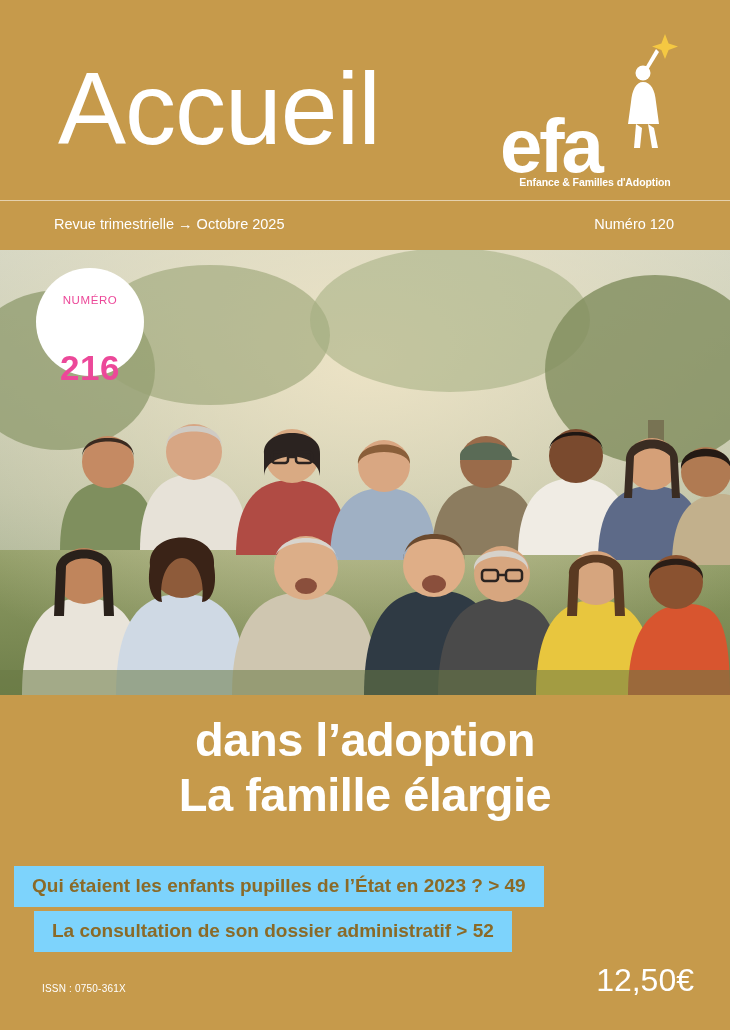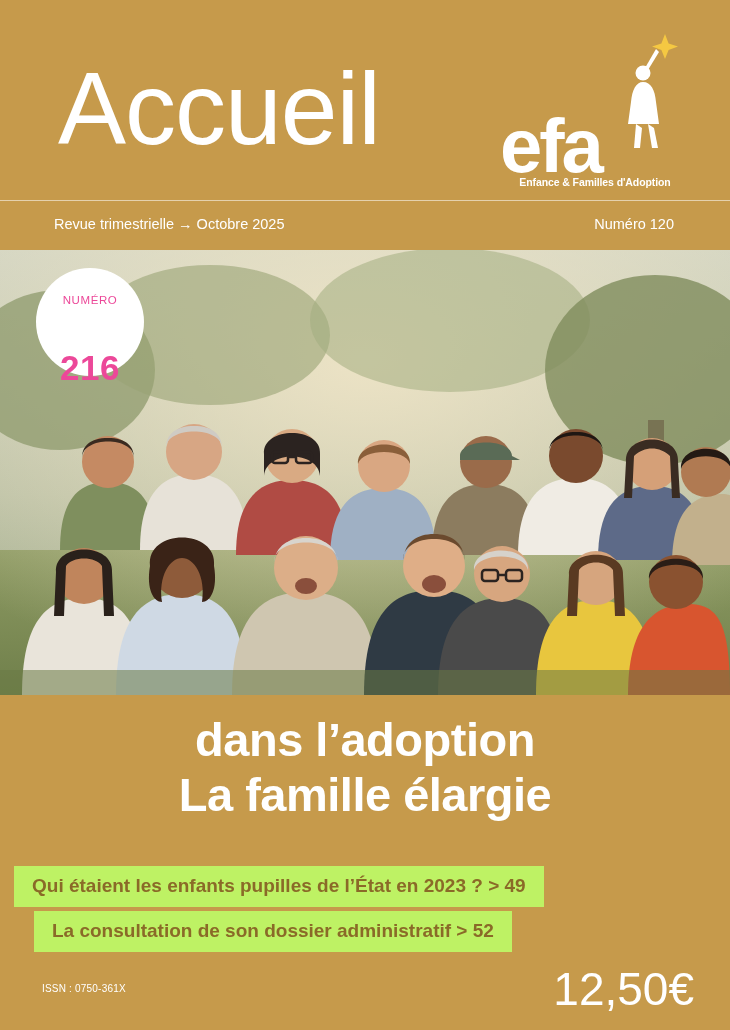--- a/index.html
+++ b/index.html
@@ -155,21 +155,21 @@
     font-weight: 700;
     font-size: 47px;
     line-height: 1.18;
     letter-spacing: -0.5px;
   }
 
   
   .teaser {
     position: absolute;
     left: 14px;
-    background: #bef264;
+    background: #7dd3fc;
     color: #8a6a28;
     font-size: 19px;
     font-weight: 700;
     padding: 9px 18px 10px 18px;
     white-space: nowrap;
   }
   .teaser-1 { top: 866px; }
   .teaser-2 { top: 911px; margin-left: 20px; }
 
   
@@ -178,21 +178,21 @@
     left: 42px;
     top: 983px;
     font-size: 10px;
     color: #ffffff;
     letter-spacing: 0.2px;
   }
   .price {
     position: absolute;
     right: 36px;
     top: 962px;
-    font-size: 46px;
+    font-size: 32px;
     color: #ffffff;
     font-weight: 400;
     text-align: center;
   }
 </style>
 </head>
 <body>
 
 <div class="cover">
 

